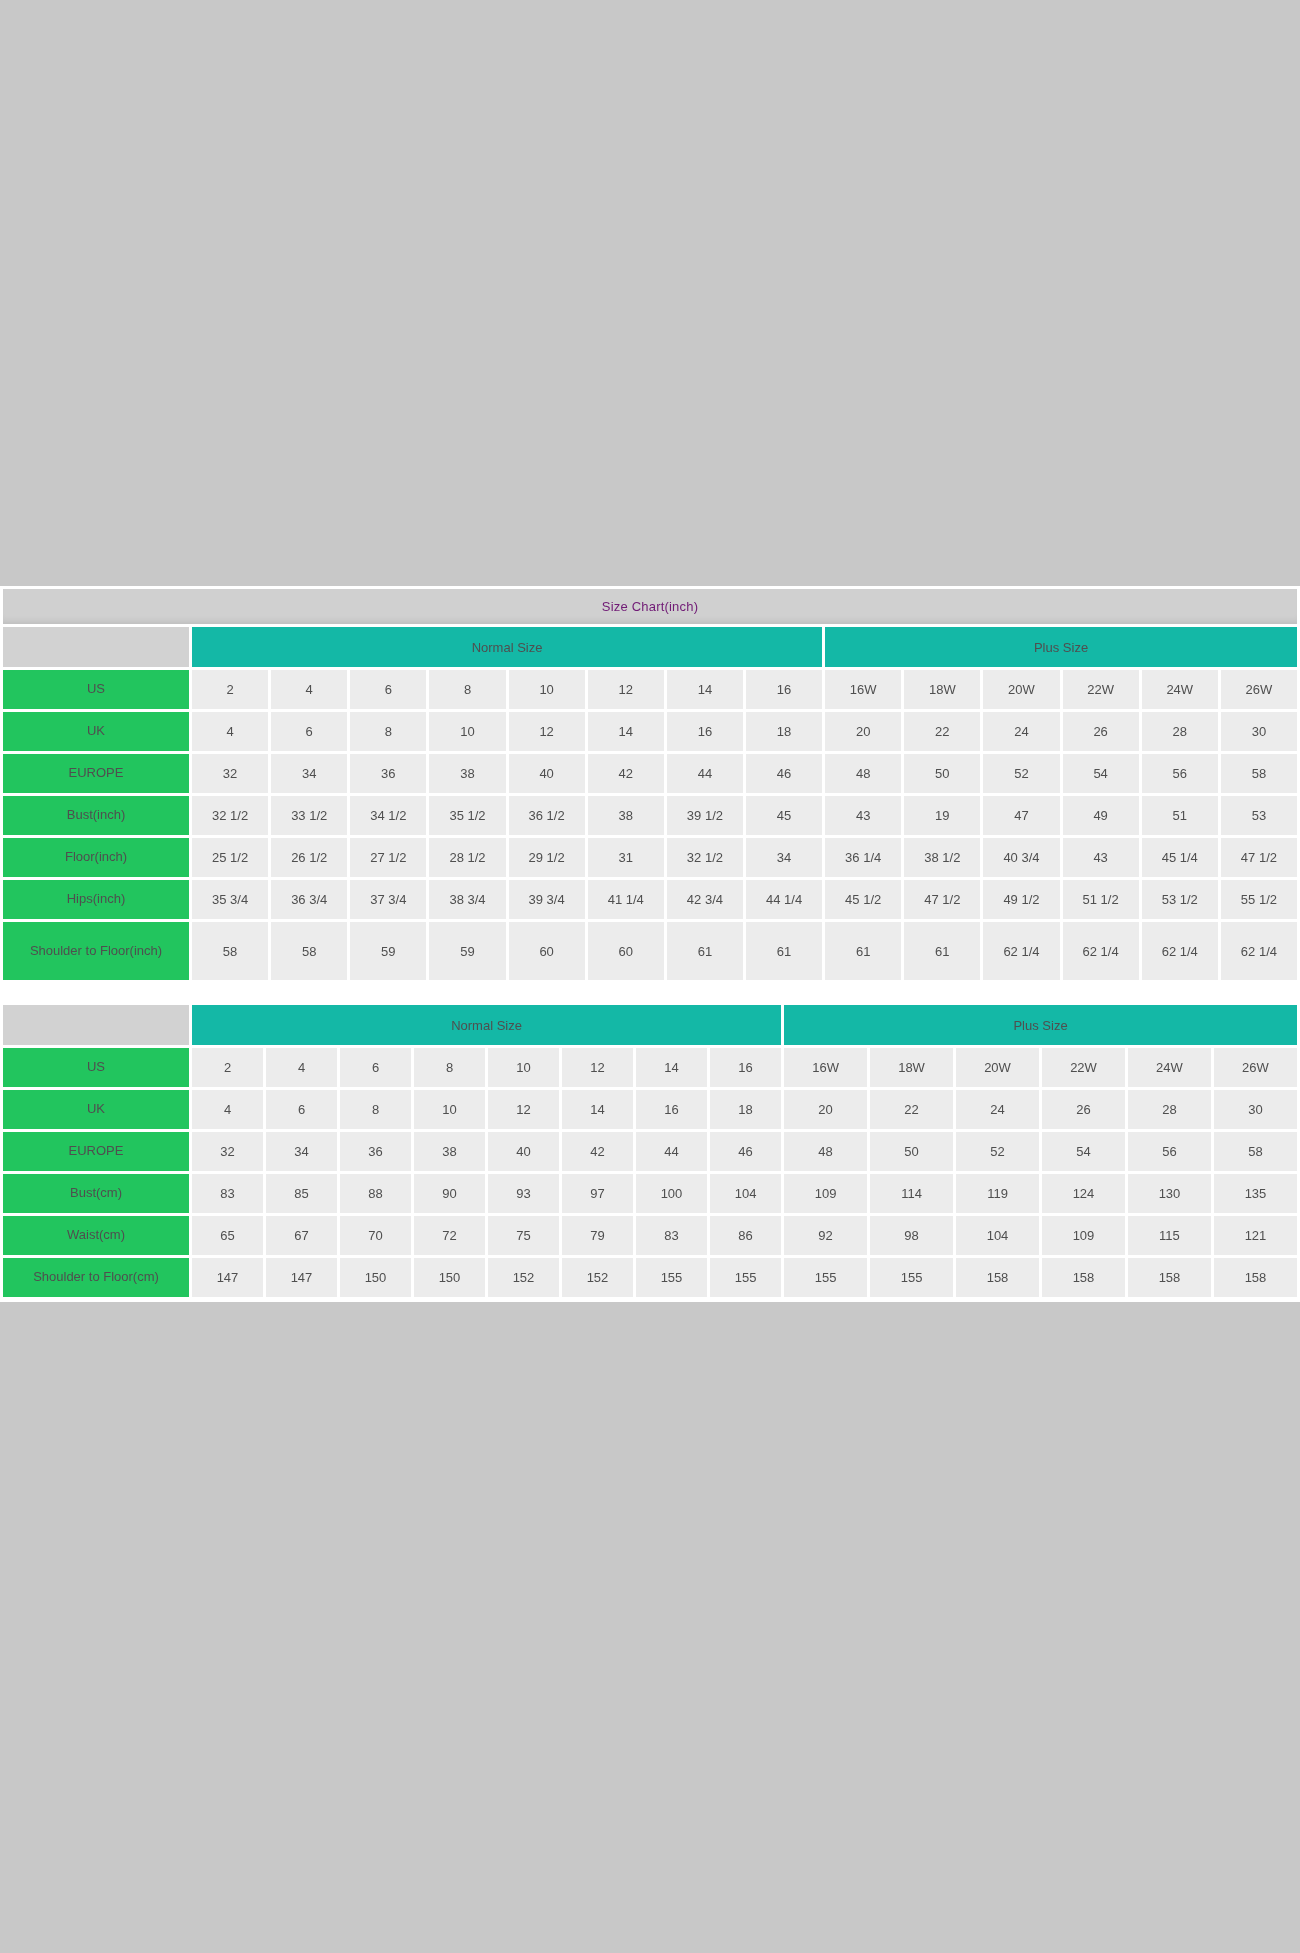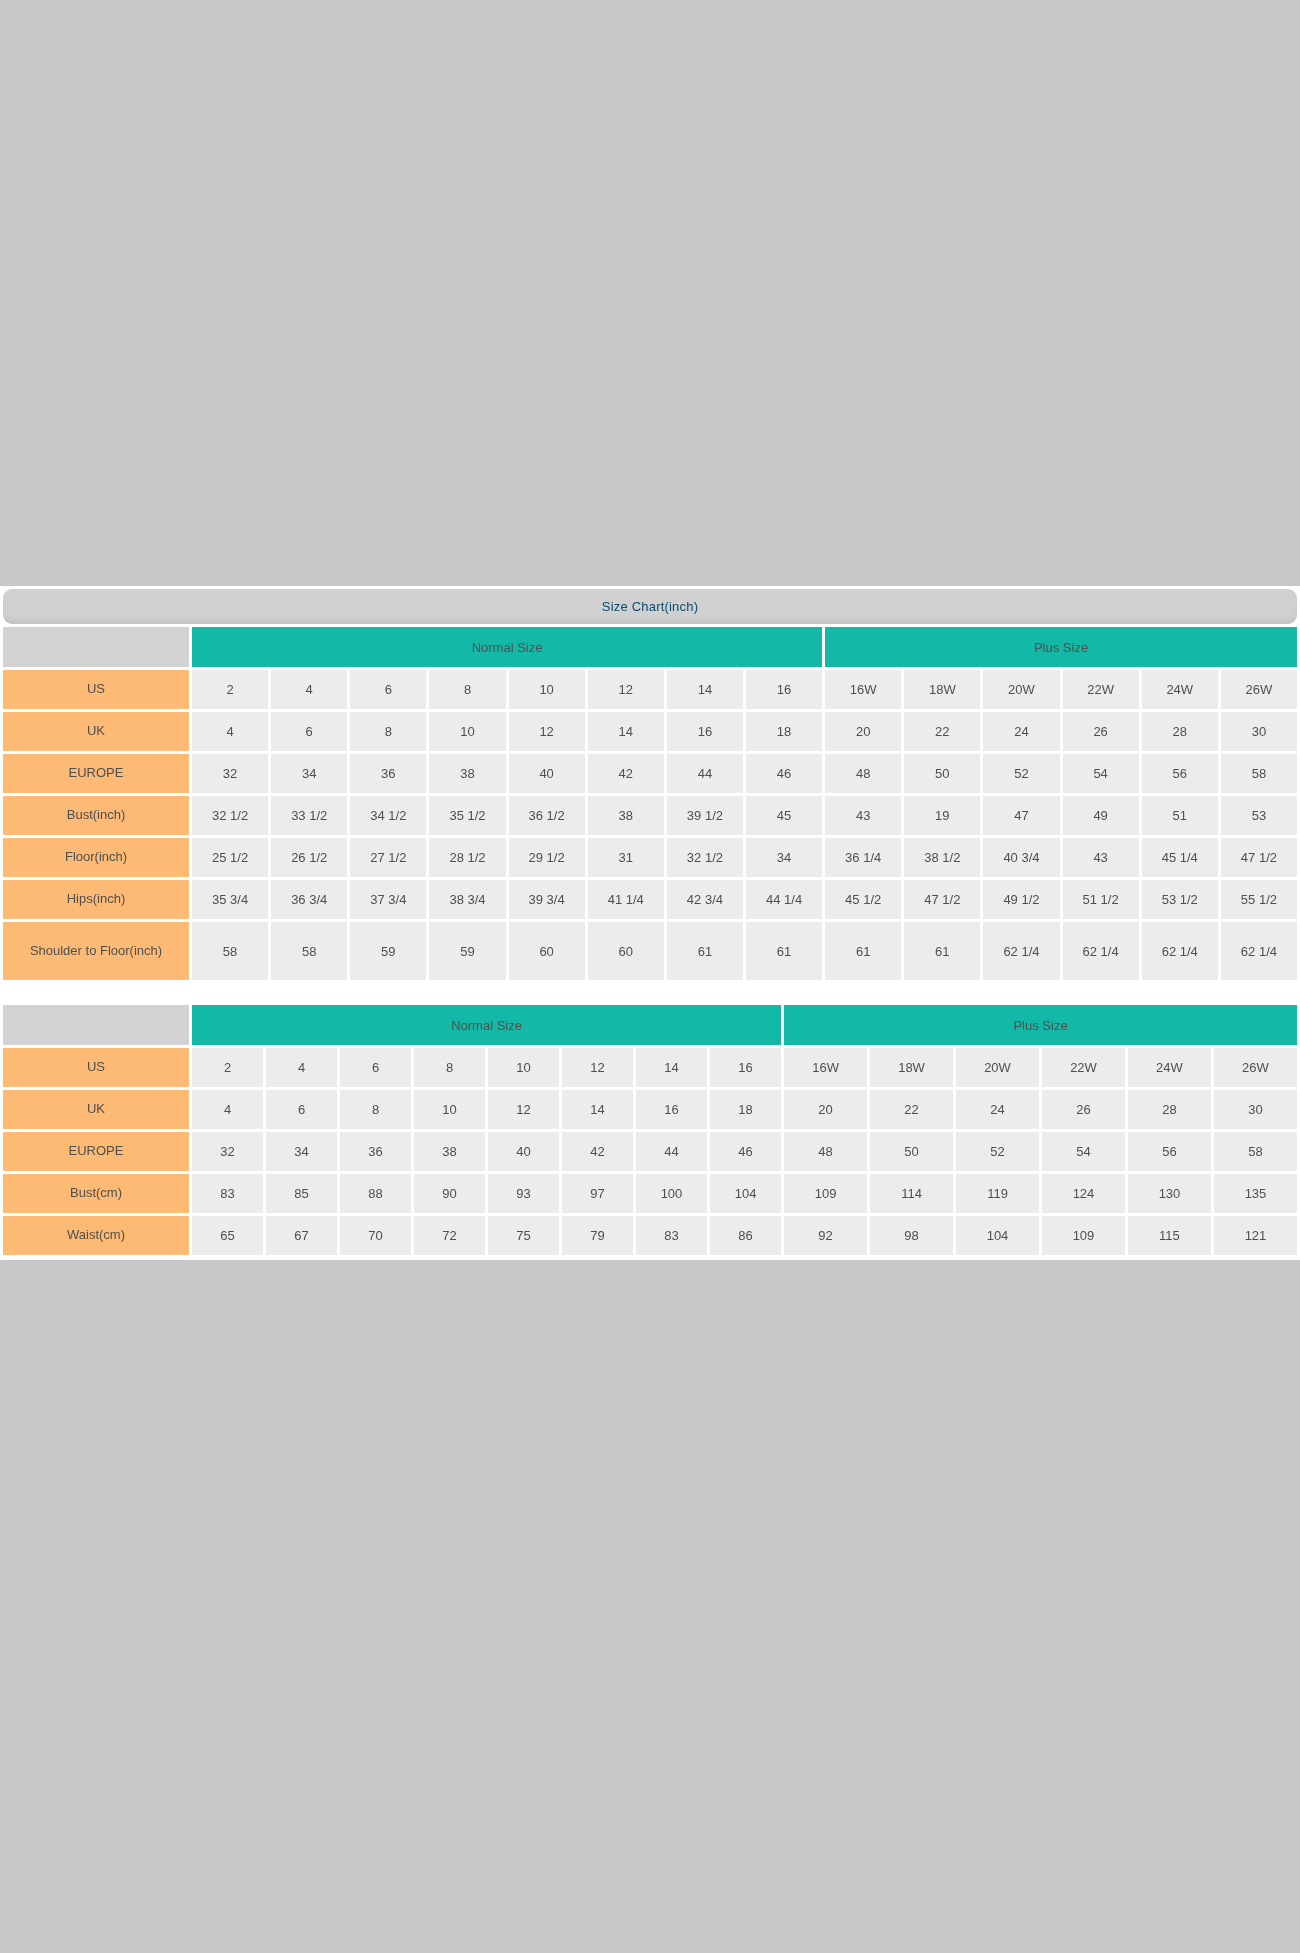--- a/index.html
+++ b/index.html
@@ -24,28 +24,27 @@
     vertical-align:middle;
     font-size:13px;
     overflow:hidden;
   }
   col.c-label{width:186px;}
   #tbl-1 col.c-n{width:71px;}
   .title-cell{
     background:#d0d0d0;
     height:33px;
     font-size:15px;
-    color:#0c4a6e;
+    color:#701a75;
     letter-spacing:.2px;
     box-shadow:inset 0 -7px 7px -5px rgba(0,0,0,.10);
-    border-radius:9px;
   }
   .group-cell{background:#14b8a6;height:38px;font-size:13.5px;}
   .corner-cell{background:#d2d2d2;height:38px;}
-  .label-cell{background:#fdba74;height:37px;line-height:1.25;}
+  .label-cell{background:#22c55e;height:37px;line-height:1.25;}
   .data-cell{background:#ececec;height:37px;}
   #tbl-0 tr.shoulder-row .label-cell,
   #tbl-0 tr.shoulder-row .data-cell{height:56px;}
   
   #tbl-0 tr.shoulder-row .label-cell{padding:0 16px;}
   .tbl-gap{height:19px;background:#ffffff;}
 </style>
 </head>
 <body>
 
@@ -301,15 +300,32 @@
           <td class="data-cell" colspan="1">79</td>
           <td class="data-cell" colspan="1">83</td>
           <td class="data-cell" colspan="1">86</td>
           <td class="data-cell" colspan="1">92</td>
           <td class="data-cell" colspan="1">98</td>
           <td class="data-cell" colspan="1">104</td>
           <td class="data-cell" colspan="1">109</td>
           <td class="data-cell" colspan="1">115</td>
           <td class="data-cell" colspan="1">121</td>
         </tr>
+        <tr class="shoulder-row">
+          <td class="label-cell" colspan="1">Shoulder to Floor(cm)</td>
+          <td class="data-cell" colspan="1">147</td>
+          <td class="data-cell" colspan="1">147</td>
+          <td class="data-cell" colspan="1">150</td>
+          <td class="data-cell" colspan="1">150</td>
+          <td class="data-cell" colspan="1">152</td>
+          <td class="data-cell" colspan="1">152</td>
+          <td class="data-cell" colspan="1">155</td>
+          <td class="data-cell" colspan="1">155</td>
+          <td class="data-cell" colspan="1">155</td>
+          <td class="data-cell" colspan="1">155</td>
+          <td class="data-cell" colspan="1">158</td>
+          <td class="data-cell" colspan="1">158</td>
+          <td class="data-cell" colspan="1">158</td>
+          <td class="data-cell" colspan="1">158</td>
+        </tr>
       </tbody>
     </table>
 </div>
 
 </body></html>

